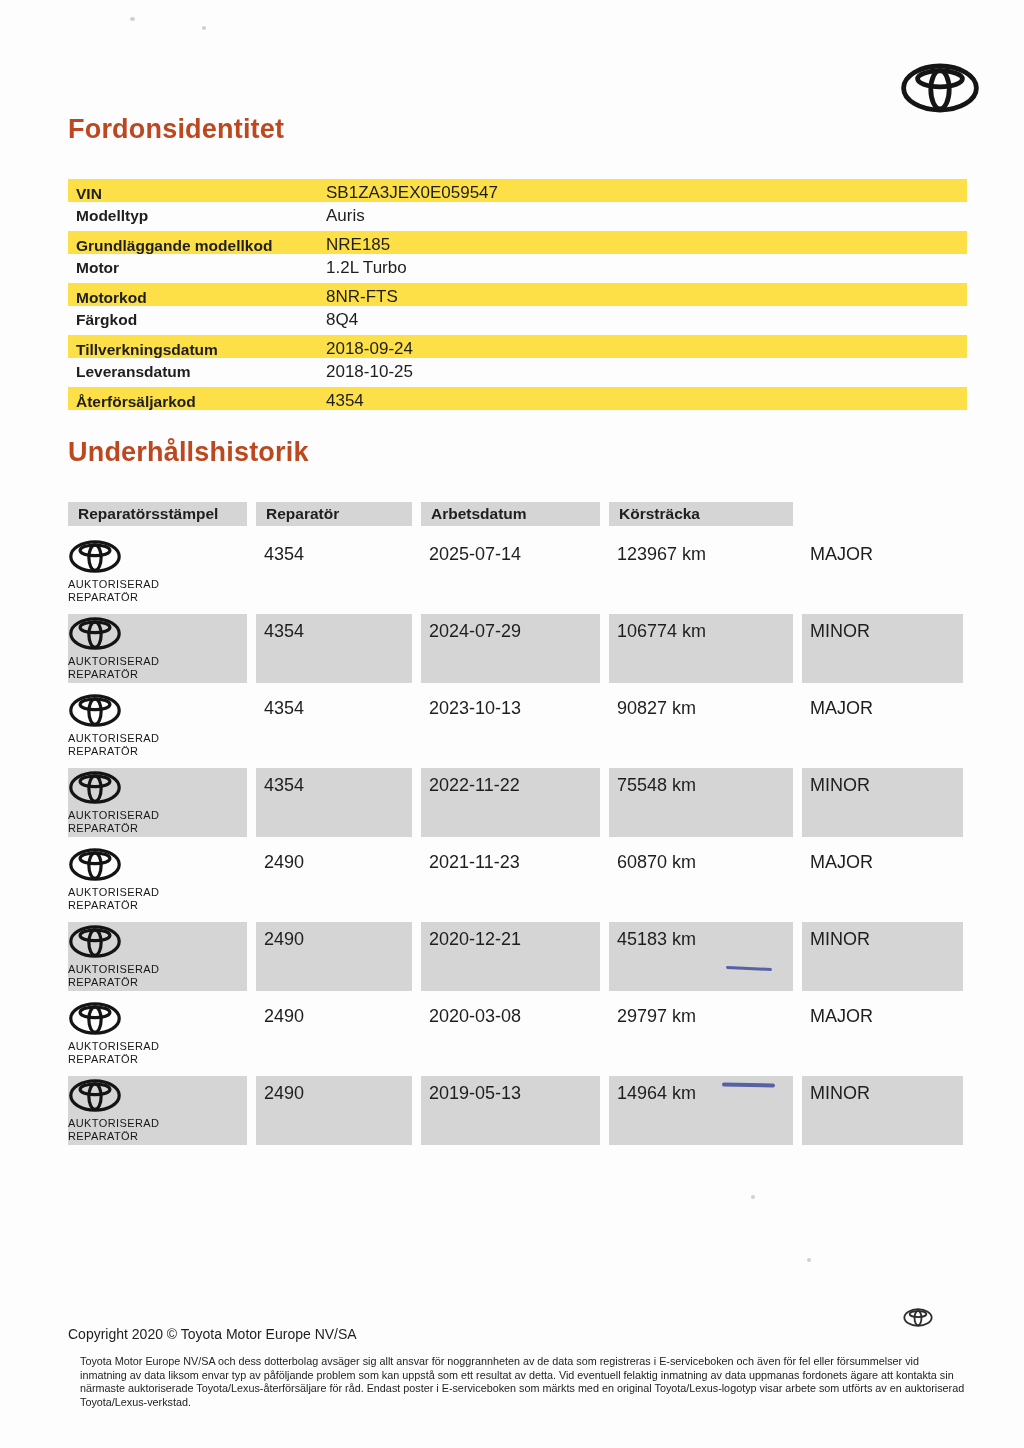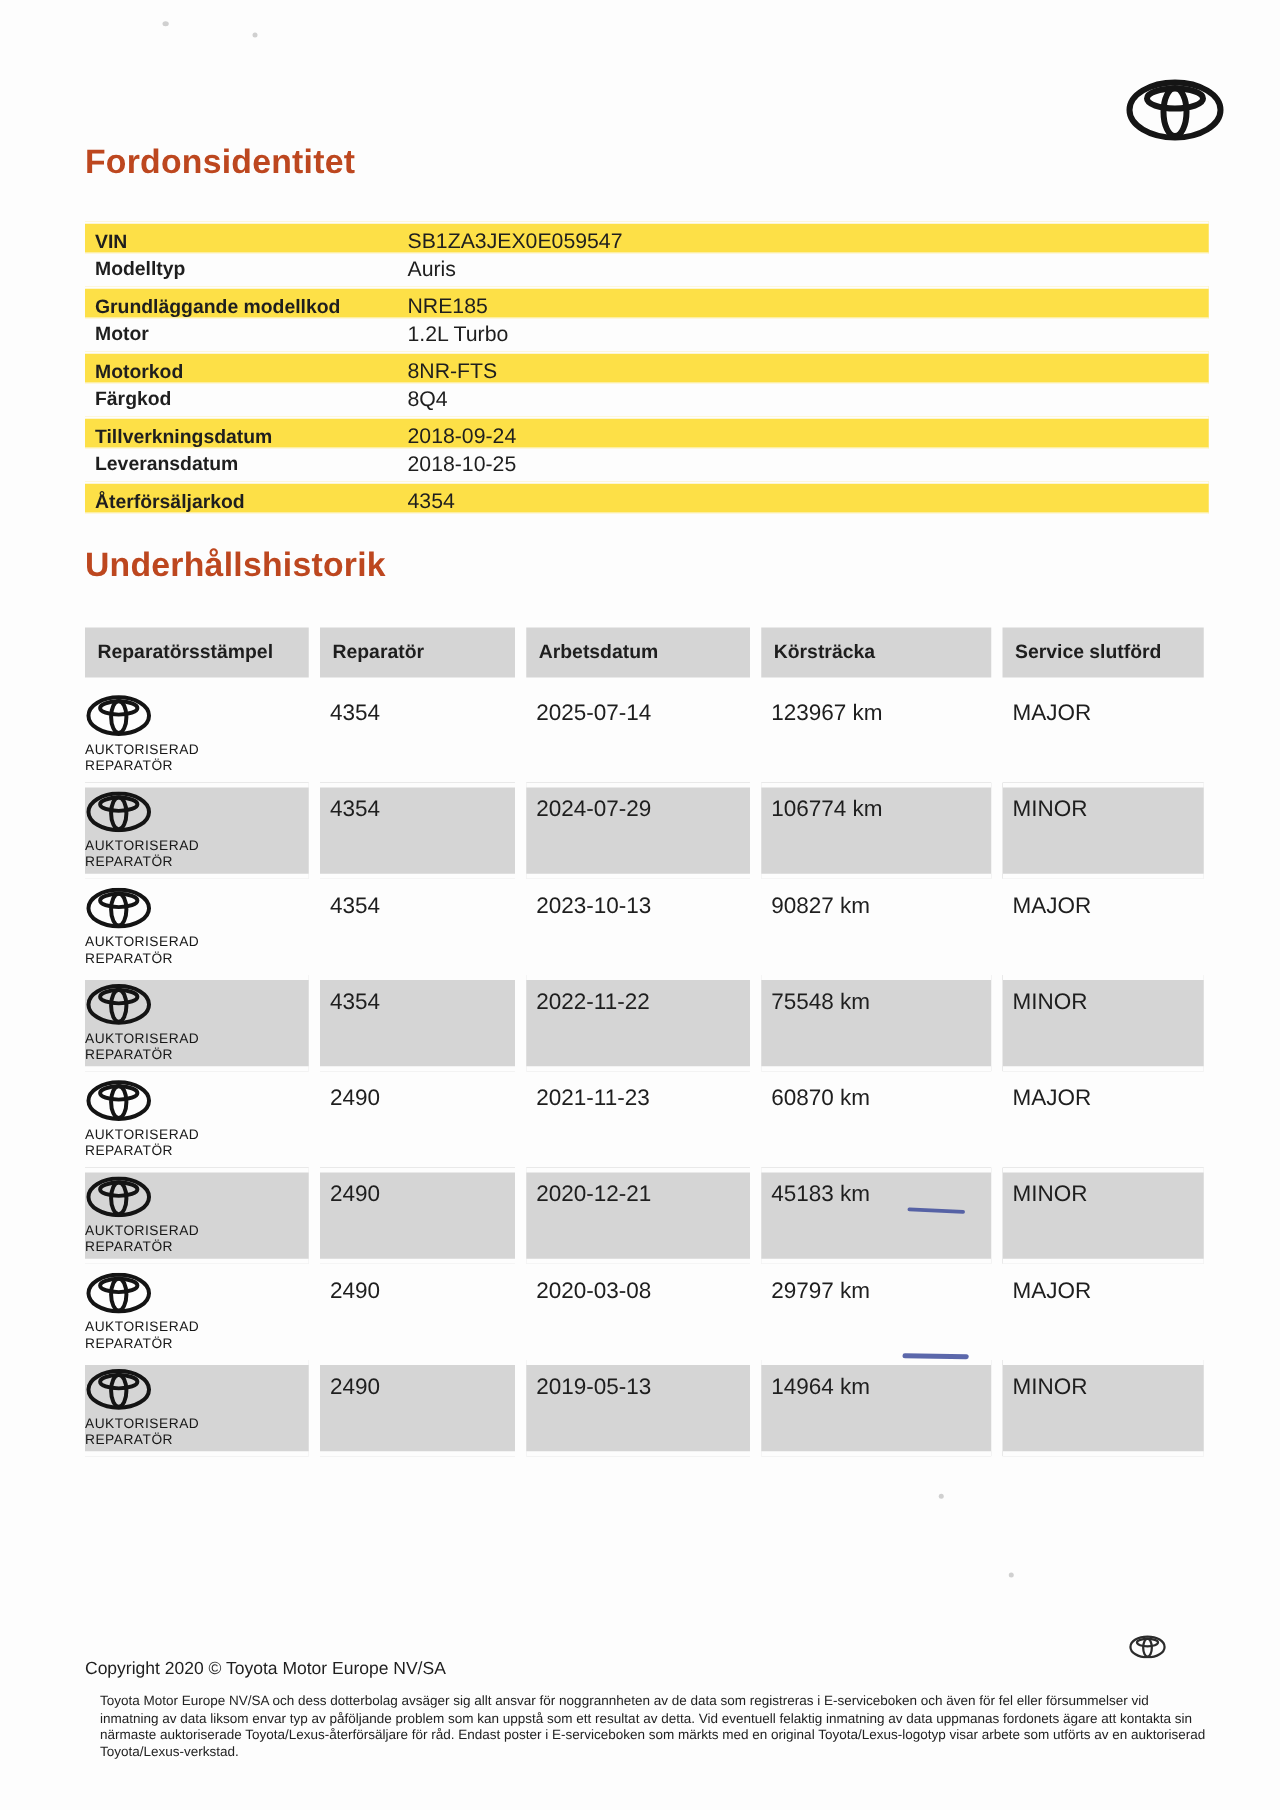--- a/index.html
+++ b/index.html
@@ -41,21 +41,21 @@
   
   .m-table { position:absolute; left:68px; top:502px; width:896px; }
   .m-grid {
     display:grid;
     grid-template-columns:179px 156px 179px 184px 161px;
     column-gap:9px;
   }
   .m-header { margin-bottom:7px; }
   .m-hcell {
     background:#d5d5d5;
-    height:40px;
+    height:24px;
     display:flex; align-items:center;
     padding-left:10px;
     font-weight:700; font-size:15.5px;
     box-sizing:border-box;
   }
   .m-row { height:77px; }
   .m-cell {
     box-sizing:border-box;
     padding:11px 0 0 8px;
     font-size:18px;
@@ -154,21 +154,20 @@
 </div>
 
   <h1 class="sec-title" id="title-maintenance">Underhållshistorik</h1>
 
   <div class="m-table">
     <div class="m-grid m-header">
         <div class="m-hcell">Reparatörsstämpel</div>
         <div class="m-hcell">Reparatör</div>
         <div class="m-hcell">Arbetsdatum</div>
         <div class="m-hcell">Körsträcka</div>
-        <div class="m-hcell">Service slutförd</div>
       </div>
     <div id="m-body">
   <div class="m-grid m-row">
     <div class="m-cell stamp-cell">
       <svg class="stamp-logo">
               <use href="#toyota-logo-sym"></use>
             </svg>
       <div class="stamp-line">AUKTORISERAD</div>
       <div class="stamp-line">REPARATÖR</div>
     </div>

